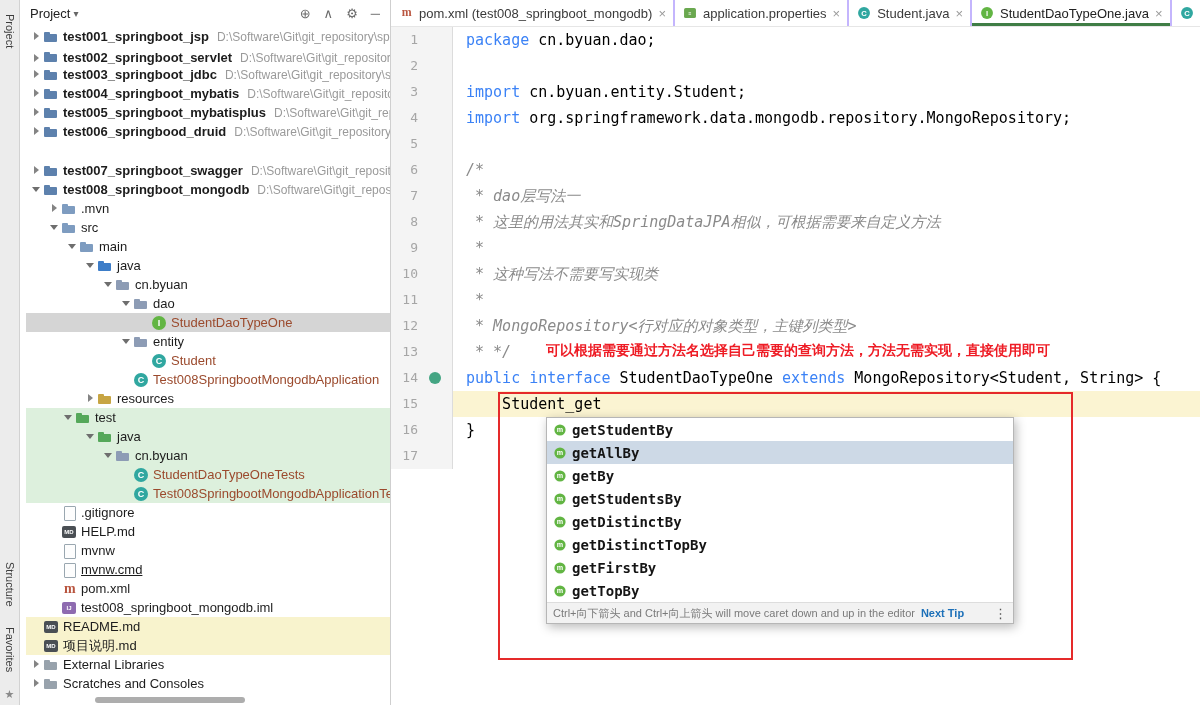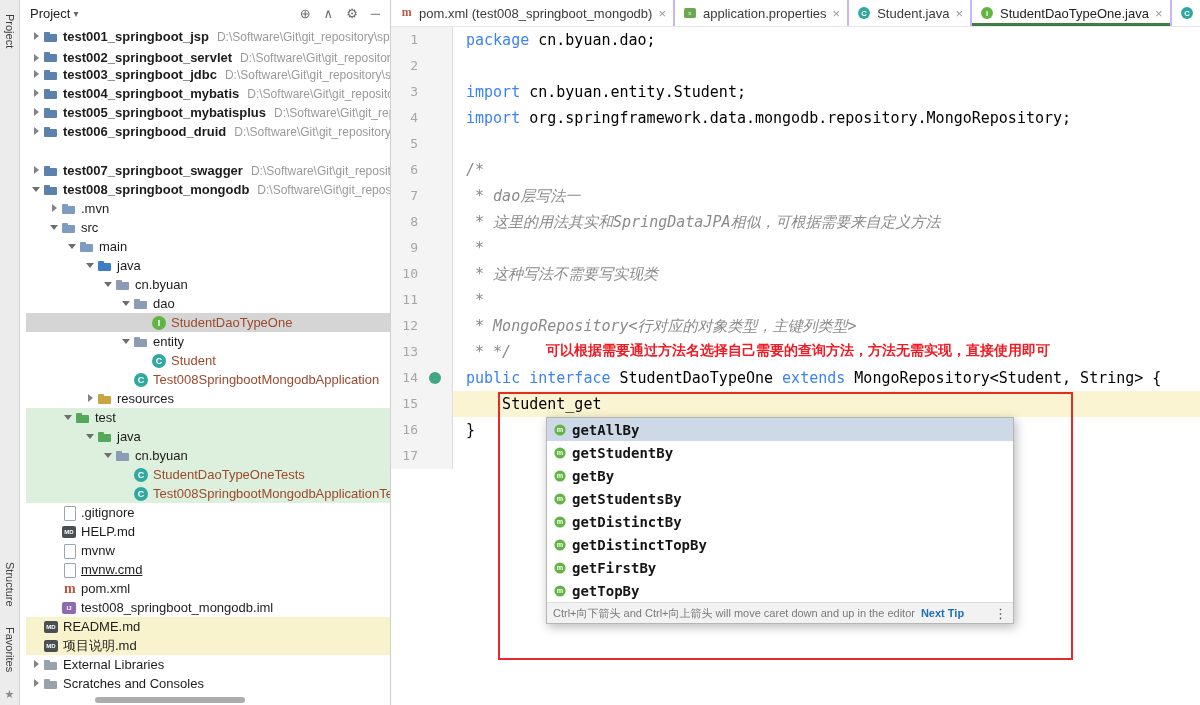--- a/index.html
+++ b/index.html
@@ -327,27 +327,27 @@
         <div class="code-line"><div class="gutter-cell"><span class="line-num">13</span></div><div class="code-content"><span class="tok-cm"> * */</span></div></div>
         <div class="code-line"><div class="gutter-cell"><span class="line-num">14</span><span class="gutter-icon"></span></div><div class="code-content"><span class="tok-kw">public interface </span><span class="tok-pl">StudentDaoTypeOne </span><span class="tok-kw">extends </span><span class="tok-pl">MongoRepository&lt;Student, String&gt; {</span></div></div>
         <div class="code-line caret-line"><div class="gutter-cell"><span class="line-num">15</span></div><div class="code-content"><span class="tok-pl">    Student_get</span></div></div>
         <div class="code-line"><div class="gutter-cell"><span class="line-num">16</span></div><div class="code-content"><span class="tok-pl">}</span></div></div>
         <div class="code-line"><div class="gutter-cell"><span class="line-num">17</span></div><div class="code-content"></div></div>
       </div>
     <div class="red-note">可以根据需要通过方法名选择自己需要的查询方法，方法无需实现，直接使用即可</div>
     <div class="red-rect"></div>
     <div class="popup">
       <div id="popupItems">
+          <div class="pitem">
+            <span class="ticon ball" data-letter="m" style="--c: #62b543;"></span>
+            <span>getStudentBy</span>
+          </div>
           <div class="pitem selected">
             <span class="ticon ball" data-letter="m" style="--c: #62b543;"></span>
             <span>getAllBy</span>
-          </div>
-          <div class="pitem">
-            <span class="ticon ball" data-letter="m" style="--c: #62b543;"></span>
-            <span>getStudentBy</span>
           </div>
           <div class="pitem">
             <span class="ticon ball" data-letter="m" style="--c: #62b543;"></span>
             <span>getBy</span>
           </div>
           <div class="pitem">
             <span class="ticon ball" data-letter="m" style="--c: #62b543;"></span>
             <span>getStudentsBy</span>
           </div>
           <div class="pitem">

